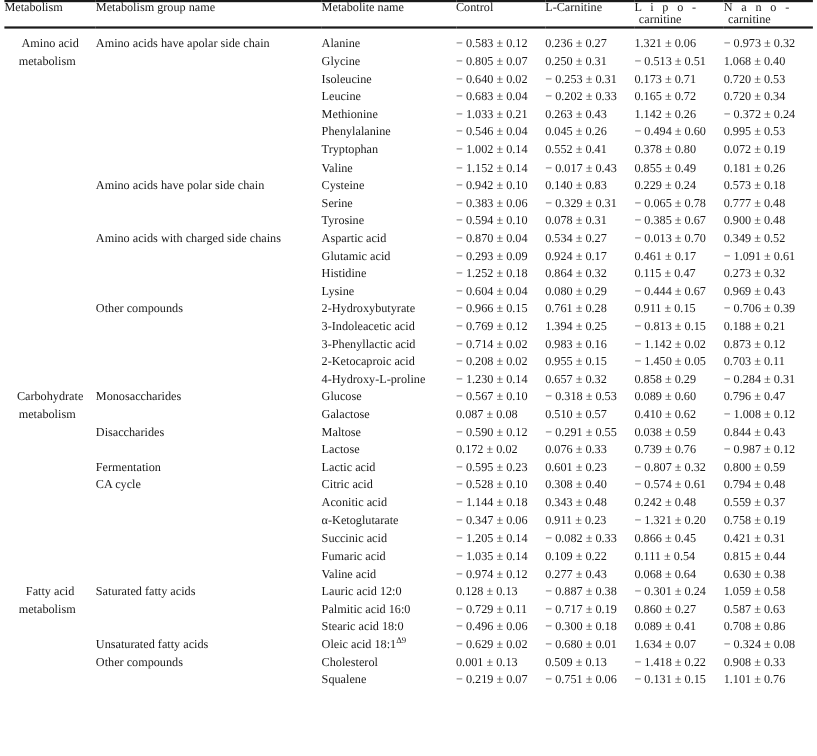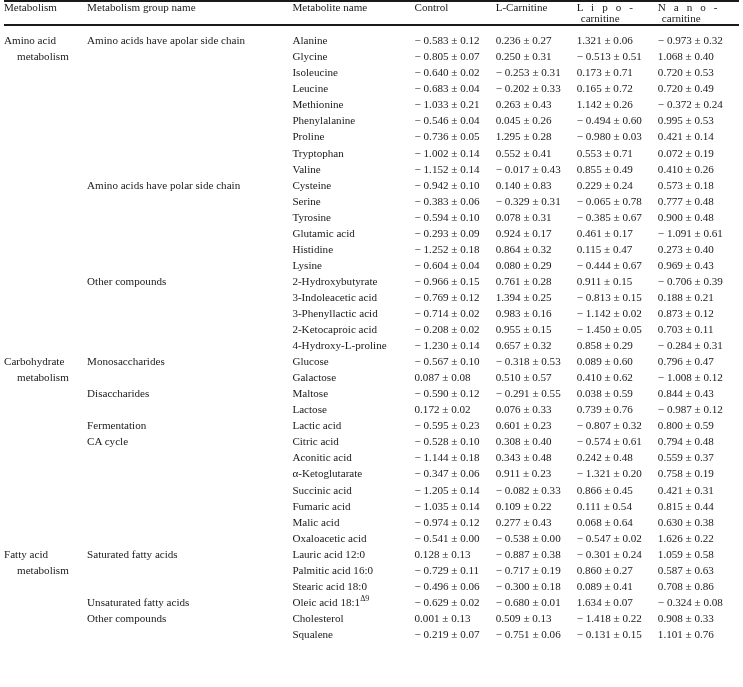--- a/index.html
+++ b/index.html
@@ -58,21 +58,21 @@
     height: 16.05px;
     padding: 0;
     white-space: nowrap;
   }
 
   td.metab-cell  { padding-right: 2px; }
   td.group-cell  { padding-right: 2px; }
   td.name-cell   { padding-right: 2px; }
   td.val-cell    { padding-right: 4px; }
 
-  .metab-l1 { display: block; }
+  .metab-l1 { display: block; text-align: center; }
   .metab-l2 { display: block; padding-left: 13px; }
 
   .sc { font-variant: small-caps; font-size: 1.0em; }
   sup { font-size: 0.72em; vertical-align: super; line-height: 0; }
 
   .val { display: inline-block; }
 </style>
 </head>
 <body>
 
@@ -141,21 +141,21 @@
           <td class="val-cell"><span class="val">0.173 ± 0.71</span></td>
           <td class="val-cell"><span class="val">0.720 ± 0.53</span></td>
         </tr>
         <tr class="data">
           <td class="metab-cell"></td>
           <td class="group-cell"></td>
           <td class="name-cell">Leucine</td>
           <td class="val-cell"><span class="val">− 0.683 ± 0.04</span></td>
           <td class="val-cell"><span class="val">− 0.202 ± 0.33</span></td>
           <td class="val-cell"><span class="val">0.165 ± 0.72</span></td>
-          <td class="val-cell"><span class="val">0.720 ± 0.49</span></td>
+          <td class="val-cell"><span class="val">0.720 ± 0.34</span></td>
         </tr>
         <tr class="data">
           <td class="metab-cell"></td>
           <td class="group-cell"></td>
           <td class="name-cell">Methionine</td>
           <td class="val-cell"><span class="val">− 1.033 ± 0.21</span></td>
           <td class="val-cell"><span class="val">0.263 ± 0.43</span></td>
           <td class="val-cell"><span class="val">1.142 ± 0.26</span></td>
           <td class="val-cell"><span class="val">− 0.372 ± 0.24</span></td>
         </tr>
@@ -164,43 +164,34 @@
           <td class="group-cell"></td>
           <td class="name-cell">Phenylalanine</td>
           <td class="val-cell"><span class="val">− 0.546 ± 0.04</span></td>
           <td class="val-cell"><span class="val">0.045 ± 0.26</span></td>
           <td class="val-cell"><span class="val">− 0.494 ± 0.60</span></td>
           <td class="val-cell"><span class="val">0.995 ± 0.53</span></td>
         </tr>
         <tr class="data">
           <td class="metab-cell"></td>
           <td class="group-cell"></td>
-          <td class="name-cell">Proline</td>
-          <td class="val-cell"><span class="val">− 0.736 ± 0.05</span></td>
-          <td class="val-cell"><span class="val">1.295 ± 0.28</span></td>
-          <td class="val-cell"><span class="val">− 0.980 ± 0.03</span></td>
-          <td class="val-cell"><span class="val">0.421 ± 0.14</span></td>
-        </tr>
-        <tr class="data">
-          <td class="metab-cell"></td>
-          <td class="group-cell"></td>
           <td class="name-cell">Tryptophan</td>
           <td class="val-cell"><span class="val">− 1.002 ± 0.14</span></td>
           <td class="val-cell"><span class="val">0.552 ± 0.41</span></td>
-          <td class="val-cell"><span class="val">0.553 ± 0.71</span></td>
+          <td class="val-cell"><span class="val">0.378 ± 0.80</span></td>
           <td class="val-cell"><span class="val">0.072 ± 0.19</span></td>
         </tr>
         <tr class="data">
           <td class="metab-cell"></td>
           <td class="group-cell"></td>
           <td class="name-cell">Valine</td>
           <td class="val-cell"><span class="val">− 1.152 ± 0.14</span></td>
           <td class="val-cell"><span class="val">− 0.017 ± 0.43</span></td>
           <td class="val-cell"><span class="val">0.855 ± 0.49</span></td>
-          <td class="val-cell"><span class="val">0.410 ± 0.26</span></td>
+          <td class="val-cell"><span class="val">0.181 ± 0.26</span></td>
         </tr>
         <tr class="data">
           <td class="metab-cell"></td>
           <td class="group-cell">Amino acids have polar side chain</td>
           <td class="name-cell">Cysteine</td>
           <td class="val-cell"><span class="val">− 0.942 ± 0.10</span></td>
           <td class="val-cell"><span class="val">0.140 ± 0.83</span></td>
           <td class="val-cell"><span class="val">0.229 ± 0.24</span></td>
           <td class="val-cell"><span class="val">0.573 ± 0.18</span></td>
         </tr>
@@ -217,35 +208,44 @@
           <td class="metab-cell"></td>
           <td class="group-cell"></td>
           <td class="name-cell">Tyrosine</td>
           <td class="val-cell"><span class="val">− 0.594 ± 0.10</span></td>
           <td class="val-cell"><span class="val">0.078 ± 0.31</span></td>
           <td class="val-cell"><span class="val">− 0.385 ± 0.67</span></td>
           <td class="val-cell"><span class="val">0.900 ± 0.48</span></td>
         </tr>
         <tr class="data">
           <td class="metab-cell"></td>
+          <td class="group-cell">Amino acids with charged side chains</td>
+          <td class="name-cell">Aspartic acid</td>
+          <td class="val-cell"><span class="val">− 0.870 ± 0.04</span></td>
+          <td class="val-cell"><span class="val">0.534 ± 0.27</span></td>
+          <td class="val-cell"><span class="val">− 0.013 ± 0.70</span></td>
+          <td class="val-cell"><span class="val">0.349 ± 0.52</span></td>
+        </tr>
+        <tr class="data">
+          <td class="metab-cell"></td>
           <td class="group-cell"></td>
           <td class="name-cell">Glutamic acid</td>
           <td class="val-cell"><span class="val">− 0.293 ± 0.09</span></td>
           <td class="val-cell"><span class="val">0.924 ± 0.17</span></td>
           <td class="val-cell"><span class="val">0.461 ± 0.17</span></td>
           <td class="val-cell"><span class="val">− 1.091 ± 0.61</span></td>
         </tr>
         <tr class="data">
           <td class="metab-cell"></td>
           <td class="group-cell"></td>
           <td class="name-cell">Histidine</td>
           <td class="val-cell"><span class="val">− 1.252 ± 0.18</span></td>
           <td class="val-cell"><span class="val">0.864 ± 0.32</span></td>
           <td class="val-cell"><span class="val">0.115 ± 0.47</span></td>
-          <td class="val-cell"><span class="val">0.273 ± 0.40</span></td>
+          <td class="val-cell"><span class="val">0.273 ± 0.32</span></td>
         </tr>
         <tr class="data">
           <td class="metab-cell"></td>
           <td class="group-cell"></td>
           <td class="name-cell">Lysine</td>
           <td class="val-cell"><span class="val">− 0.604 ± 0.04</span></td>
           <td class="val-cell"><span class="val">0.080 ± 0.29</span></td>
           <td class="val-cell"><span class="val">− 0.444 ± 0.67</span></td>
           <td class="val-cell"><span class="val">0.969 ± 0.43</span></td>
         </tr>
@@ -384,34 +384,25 @@
           <td class="group-cell"></td>
           <td class="name-cell">Fumaric acid</td>
           <td class="val-cell"><span class="val">− 1.035 ± 0.14</span></td>
           <td class="val-cell"><span class="val">0.109 ± 0.22</span></td>
           <td class="val-cell"><span class="val">0.111 ± 0.54</span></td>
           <td class="val-cell"><span class="val">0.815 ± 0.44</span></td>
         </tr>
         <tr class="data">
           <td class="metab-cell"></td>
           <td class="group-cell"></td>
-          <td class="name-cell">Malic acid</td>
+          <td class="name-cell">Valine acid</td>
           <td class="val-cell"><span class="val">− 0.974 ± 0.12</span></td>
           <td class="val-cell"><span class="val">0.277 ± 0.43</span></td>
           <td class="val-cell"><span class="val">0.068 ± 0.64</span></td>
           <td class="val-cell"><span class="val">0.630 ± 0.38</span></td>
-        </tr>
-        <tr class="data">
-          <td class="metab-cell"></td>
-          <td class="group-cell"></td>
-          <td class="name-cell">Oxaloacetic acid</td>
-          <td class="val-cell"><span class="val">− 0.541 ± 0.00</span></td>
-          <td class="val-cell"><span class="val">− 0.538 ± 0.00</span></td>
-          <td class="val-cell"><span class="val">− 0.547 ± 0.02</span></td>
-          <td class="val-cell"><span class="val">1.626 ± 0.22</span></td>
         </tr>
         <tr class="data">
           <td class="metab-cell">
             <span class="metab-l1">Fatty acid</span>
           </td>
           <td class="group-cell">Saturated fatty acids</td>
           <td class="name-cell">Lauric acid 12:0</td>
           <td class="val-cell"><span class="val">0.128 ± 0.13</span></td>
           <td class="val-cell"><span class="val">− 0.887 ± 0.38</span></td>
           <td class="val-cell"><span class="val">− 0.301 ± 0.24</span></td>

